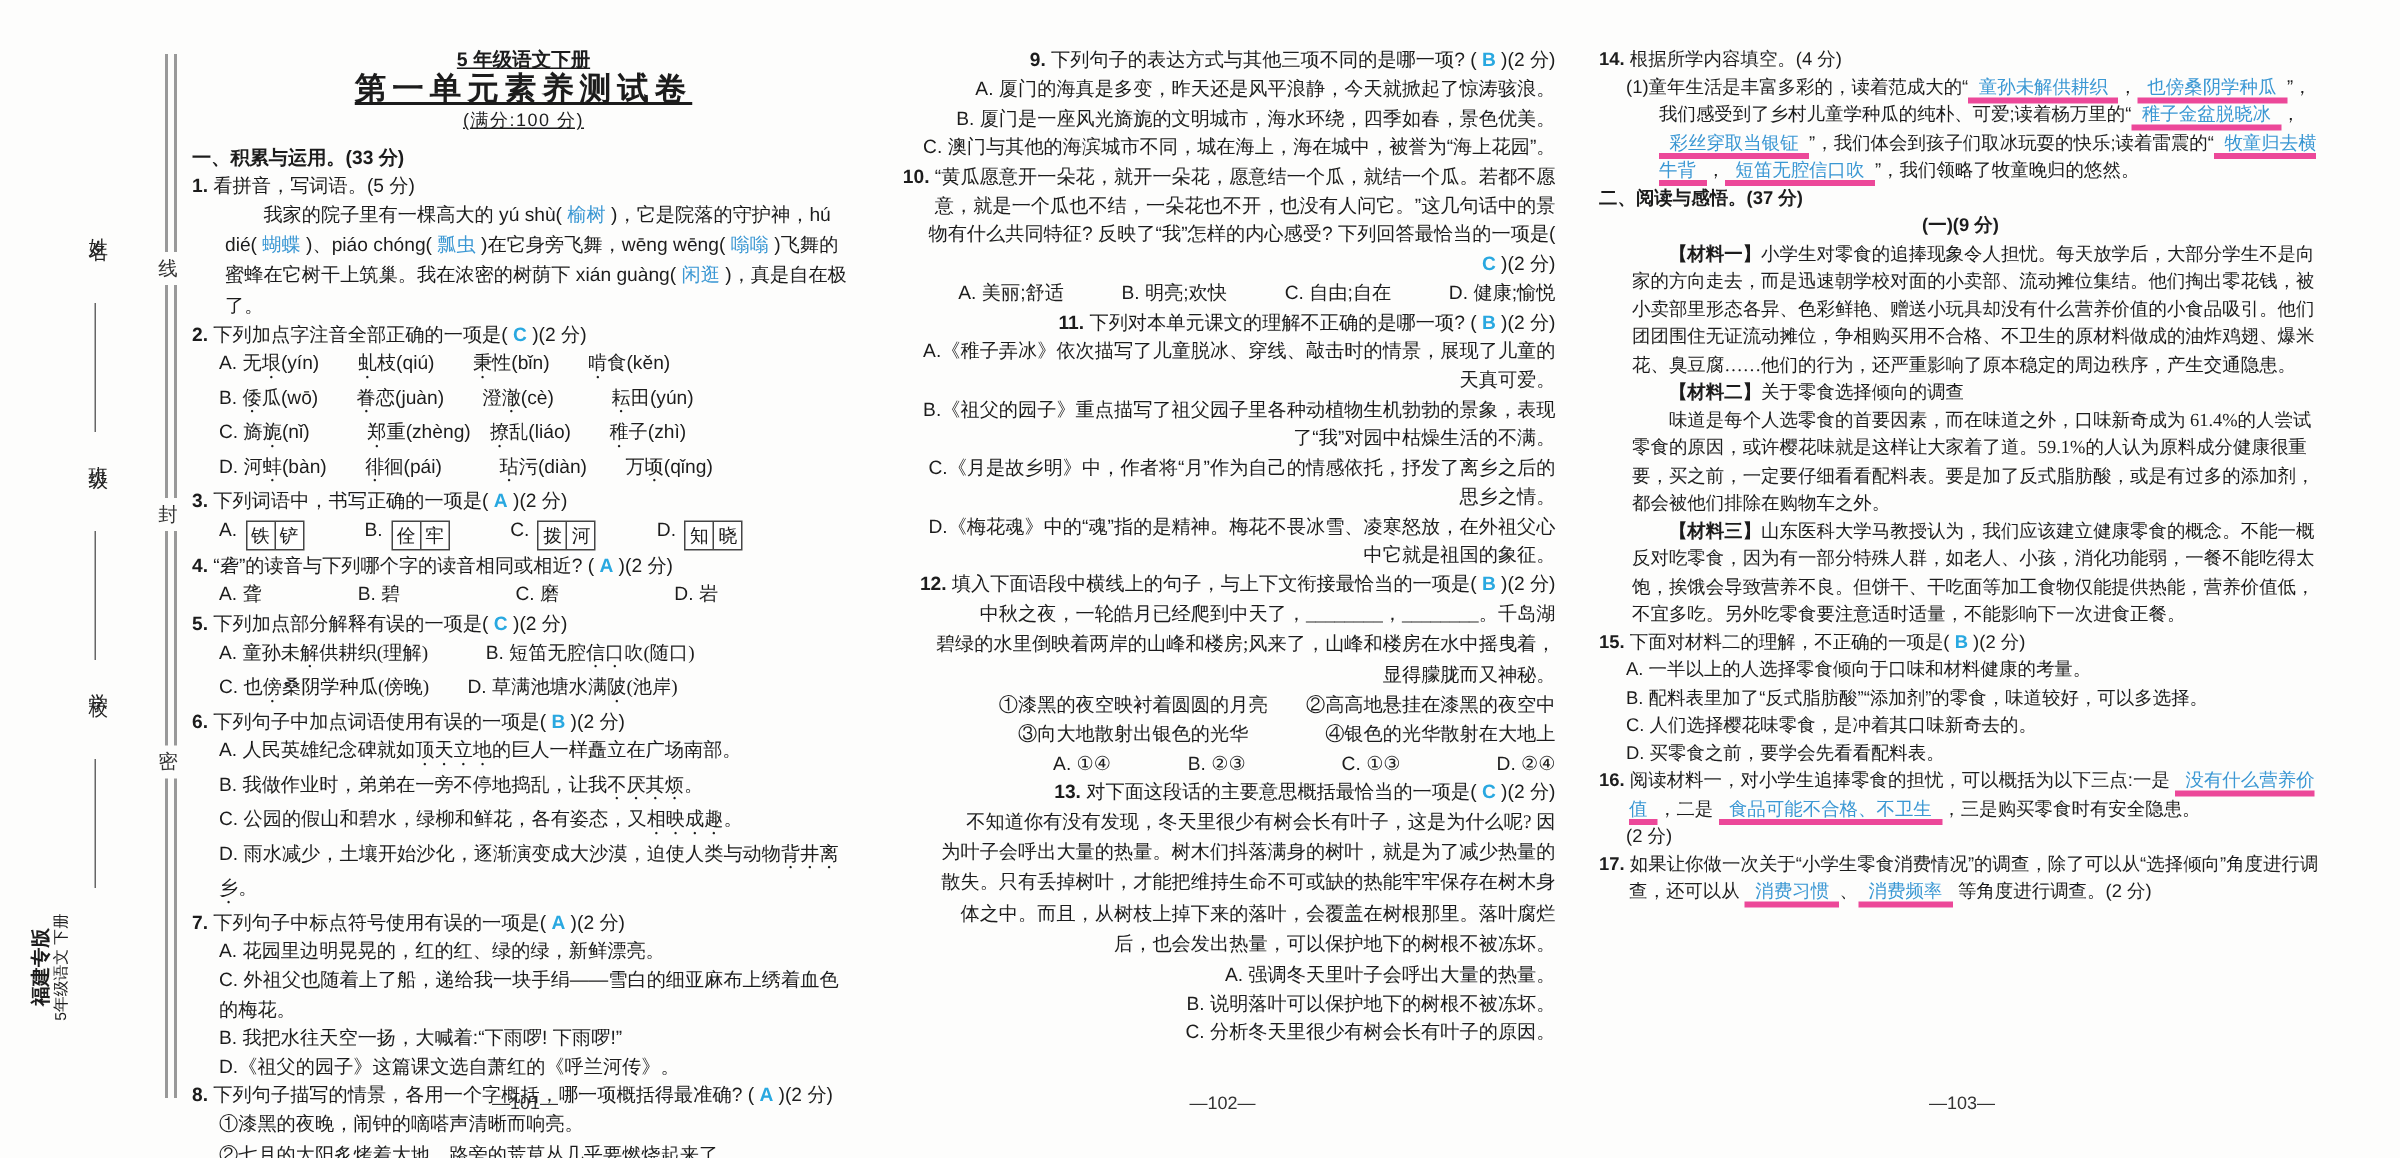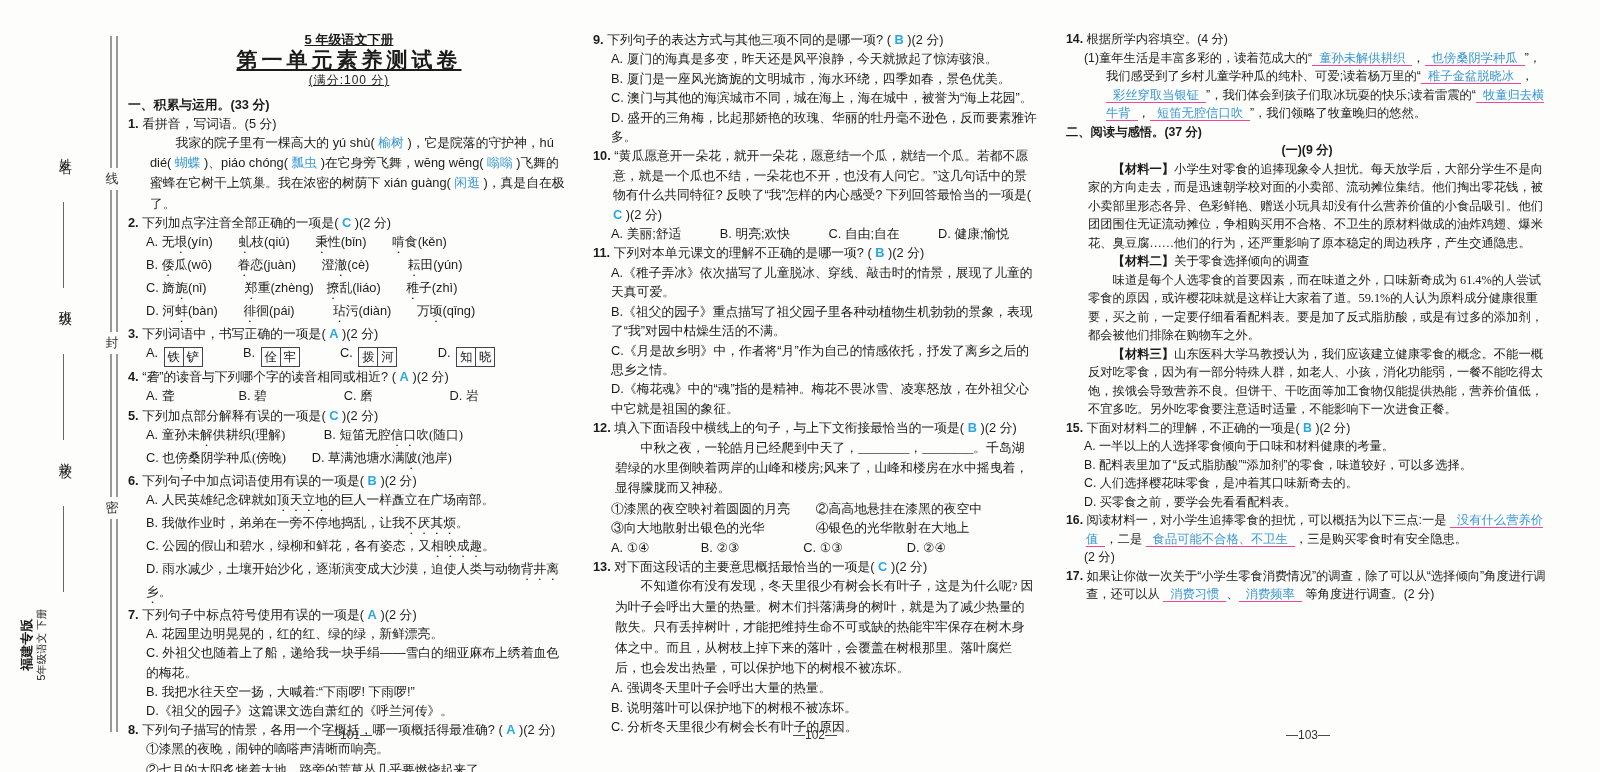--- a/index.html
+++ b/index.html
@@ -13,21 +13,21 @@
   .vlabel{position:absolute;left:56px;writing-mode:vertical-lr;text-orientation:upright;
           font-size:13px;color:#222;letter-spacing:3px;}
   .vblank{position:absolute;left:63px;width:1px;background:#666;}
   .edition{position:absolute;left:-26px;top:630px;width:120px;transform:rotate(-90deg);
            text-align:center;line-height:1.25;}
   .edition .e1{font-weight:bold;font-size:13px;}
   .edition .e2{font-size:10.5px;}
   
   .page{position:absolute;top:30px;}
   #p101{left:128px;width:442px;font-size:12.8px;line-height:19.2px;}
-  #p102{left:593px;width:444px;font-size:12.8px;line-height:19.4px;}
+  #p102{left:593px;width:444px;font-size:12.8px;line-height:19.4px;text-align:right;}
   #p103{left:1066px;width:482px;font-size:12.3px;line-height:18.5px;}
   .pagenum{position:absolute;top:728px;width:80px;text-align:center;font-size:12px;color:#333;}
   #n101{left:310px;} #n102{left:775px;} #n103{left:1268px;}
   
   .p1head{text-align:center;margin-bottom:4px;text-decoration:underline;}
   .book{font-weight:bold;font-size:13px;}
   .title{font-size:21px;font-weight:bold;letter-spacing:4px;margin:1px 0 2px 0;}
   .subtitle{font-size:12px;letter-spacing:1px;}
   
   .line{min-height:1em;}
@@ -36,21 +36,21 @@
   .opt{padding-left:18px;}
   .para{padding-left:6px;text-indent:2em;margin-left:16px;}
   .sub{padding-left:40px;text-indent:-22px;}
   .center{text-align:center;font-weight:bold;}
   
   .rb{font-weight:bold;}
   .ra{color:var(--ans,#29a8e0);font-weight:bold;}
   .rk{font-family:"Liberation Serif",serif;}
   .rkbold{font-family:"Liberation Serif",serif;font-weight:bold;}
   .rkb{font-family:"Liberation Serif",serif;color:var(--fill,#3a97d3);}
-  .ru{color:var(--fill,#3a97d3);border-bottom:1px solid #ec4899;padding:0 7px;
+  .ru{color:var(--fill,#3a97d3);border-bottom:4px solid #ec4899;padding:0 7px;
       font-family:"Liberation Serif",serif;}
   .rd{text-emphasis:filled dot;-webkit-text-emphasis:filled dot;
       text-emphasis-position:under right;-webkit-text-emphasis-position:under right;}
   .boxpair{display:inline-flex;border:1px solid #444;vertical-align:-4px;margin:0 2px;background:#fff;}
   .bxc{display:inline-block;width:18px;height:18px;line-height:18px;text-align:center;font-size:12.5px;}
   .bxc + .bxc{border-left:1px solid #444;}
 </style>
 </head>
 <body>
 
@@ -123,21 +123,20 @@
         <div class="line opt"><span class="rk">③田径赛场上，苏炳添在百米决赛中，以飞人般的速度冲向终点，夺得奖牌。</span></div>
       </div>
   </div>
 
   <div class="page" id="p102">
     <div class="content">
         <div class="line q"><span class="rb">9.</span><span>&nbsp;下列句子的表达方式与其他三项不同的是哪一项? ( </span><span class="ra">B</span><span> )(2 分)</span></div>
         <div class="line opt"><span>A. 厦门的海真是多变，昨天还是风平浪静，今天就掀起了惊涛骇浪。</span></div>
         <div class="line opt"><span>B. 厦门是一座风光旖旎的文明城市，海水环绕，四季如春，景色优美。</span></div>
         <div class="line opt"><span>C. 澳门与其他的海滨城市不同，城在海上，海在城中，被誉为“海上花园”。</span></div>
-        <div class="line opt"><span>D. 盛开的三角梅，比起那娇艳的玫瑰、华丽的牡丹毫不逊色，反而要素雅许多。</span></div>
         <div class="line q"><span class="rb">10.</span><span>&nbsp;“黄瓜愿意开一朵花，就开一朵花，愿意结一个瓜，就结一个瓜。若都不愿意，就是一个瓜也不结，一朵花也不开，也没有人问它。”这几句话中的景物有什么共同特征? 反映了“我”怎样的内心感受? 下列回答最恰当的一项是( </span><span class="ra">C</span><span> )(2 分)</span></div>
         <div class="line opt"><span>A. 美丽;舒适　　　B. 明亮;欢快　　　C. 自由;自在　　　D. 健康;愉悦</span></div>
         <div class="line q"><span class="rb">11.</span><span>&nbsp;下列对本单元课文的理解不正确的是哪一项? ( </span><span class="ra">B</span><span> )(2 分)</span></div>
         <div class="line opt"><span>A.《稚子弄冰》依次描写了儿童脱冰、穿线、敲击时的情景，展现了儿童的天真可爱。</span></div>
         <div class="line opt"><span>B.《祖父的园子》重点描写了祖父园子里各种动植物生机勃勃的景象，表现了“我”对园中枯燥生活的不满。</span></div>
         <div class="line opt"><span>C.《月是故乡明》中，作者将“月”作为自己的情感依托，抒发了离乡之后的思乡之情。</span></div>
         <div class="line opt"><span>D.《梅花魂》中的“魂”指的是精神。梅花不畏冰雪、凌寒怒放，在外祖父心中它就是祖国的象征。</span></div>
         <div class="line q"><span class="rb">12.</span><span>&nbsp;填入下面语段中横线上的句子，与上下文衔接最恰当的一项是( </span><span class="ra">B</span><span> )(2 分)</span></div>
         <div class="line para"><span class="rk">中秋之夜，一轮皓月已经爬到中天了，________，________。千岛湖碧绿的水里倒映着两岸的山峰和楼房;风来了，山峰和楼房在水中摇曳着，显得朦胧而又神秘。</span></div>
         <div class="line opt"><span>①漆黑的夜空映衬着圆圆的月亮　　②高高地悬挂在漆黑的夜空中</span></div>

